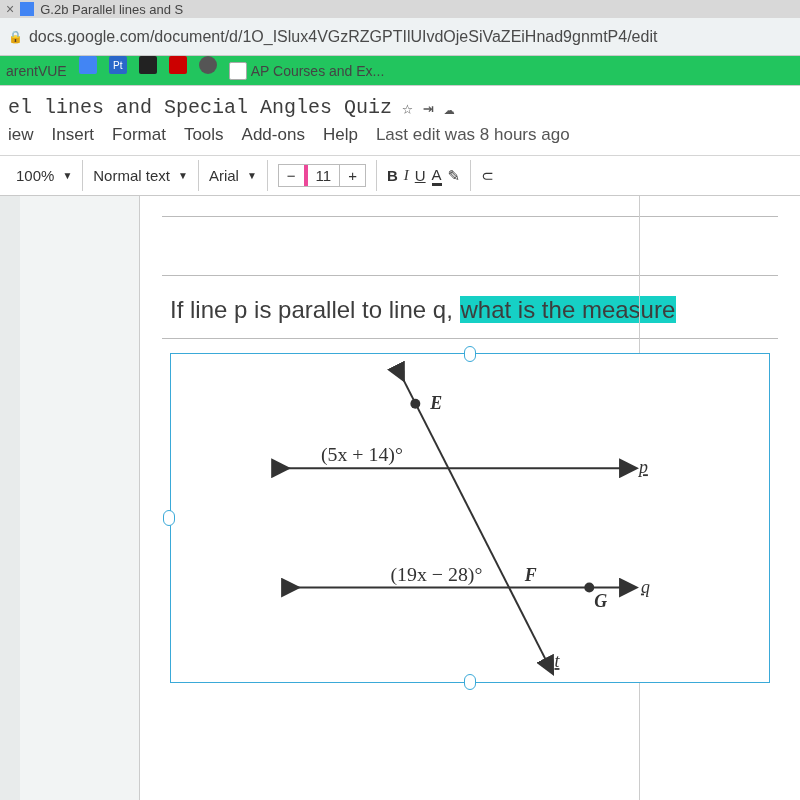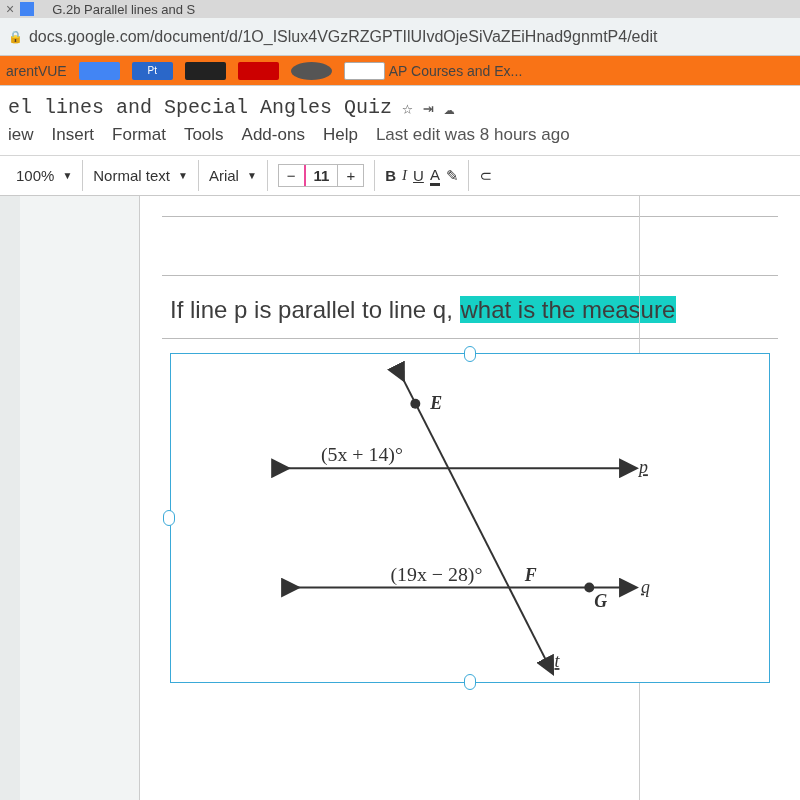--- a/index.html
+++ b/index.html
@@ -16,50 +16,49 @@
   .tabs-row {
     height: 18px;
     background: #d8d8d8;
     display: flex;
     align-items: center;
     font-size: 13px;
     color: #444;
   }
   .tab-left { flex: 1; text-align: center; font-size: 12px; color:#6b6b6b;}
   .tab-x { margin: 0 6px; color: #666; font-size: 14px; }
-  .tab-right { display:flex; align-items:center; gap:18px; padding-right:4px;}
+  .tab-right { display:flex; align-items:center; gap:6px; padding-right:4px;}
   .docs-icon { width:14px; height:14px; background:#4285f4; display:inline-block; }
 
   
   .address-bar {
     height: 38px;
     background: #eef2f3;
     display: flex;
     align-items: center;
     padding: 0 8px;
     font-size: 16px;
     color: #4a4a4a;
     border-bottom: 1px solid #c9c9c9;
   }
   .url-lock { margin-right:6px; color:#6b6b6b; font-size:12px;}
 
   
   .bookmarks {
     height: 30px;
-    background: #f97316;
+    background: #22c55e;
     display: flex;
-    align-items: center;
     gap: 12px;
     padding: 0 6px;
     font-size: 14px;
     color: #444;
     border-bottom: 1px solid #ccc;
   }
   .bm-item { display:flex; align-items:center; gap:4px; }
-  .bm-icon { width:41px; height:18px; background:#4285f4; display:inline-block; border-radius:2px;}
+  .bm-icon { width:18px; height:18px; background:#4285f4; display:inline-block; border-radius:2px;}
   .bm-icon.red{background:#cc0000;}
   .bm-icon.dark{background:#222;}
   .bm-icon.o{background:#555; border-radius:50%;}
   .bm-icon.shield{background:#fff; border:1px solid #aaa;}
 
   
   .content-wrap {
     background: #fff;
     height: calc(100% - 86px);
     display:flex;
@@ -102,21 +101,21 @@
     border-bottom: 1px solid #c9c9c9;
     height:40px;
   }
   .tb-group { display:flex; align-items:center; gap:6px; padding:0 10px; border-left:1px solid #ccc; height:100%;}
   .tb-group:first-child{border-left:none;}
   .tb-dd { font-size:10px; margin-left:2px;}
   .fs-box {
     display:flex; align-items:center; border:1px solid #bbb;
   }
   .fs-box span{padding:2px 8px;}
-  .fs-box .mid{border-left:2px solid #ec4899;border-right:1px solid #bbb;font-weight:bold;}
+  .fs-box .mid{border-left:4px solid #ec4899;border-right:1px solid #bbb;}
   .bold{font-weight:700;}
   .ital{font-style:italic; font-family:serif;}
   .ul{text-decoration:underline;}
   .aa{border-bottom:3px solid #333; padding-bottom:0;}
 
   
   .doc-body {
     flex:1;
     display:flex;
     background:#f2f4f4;

